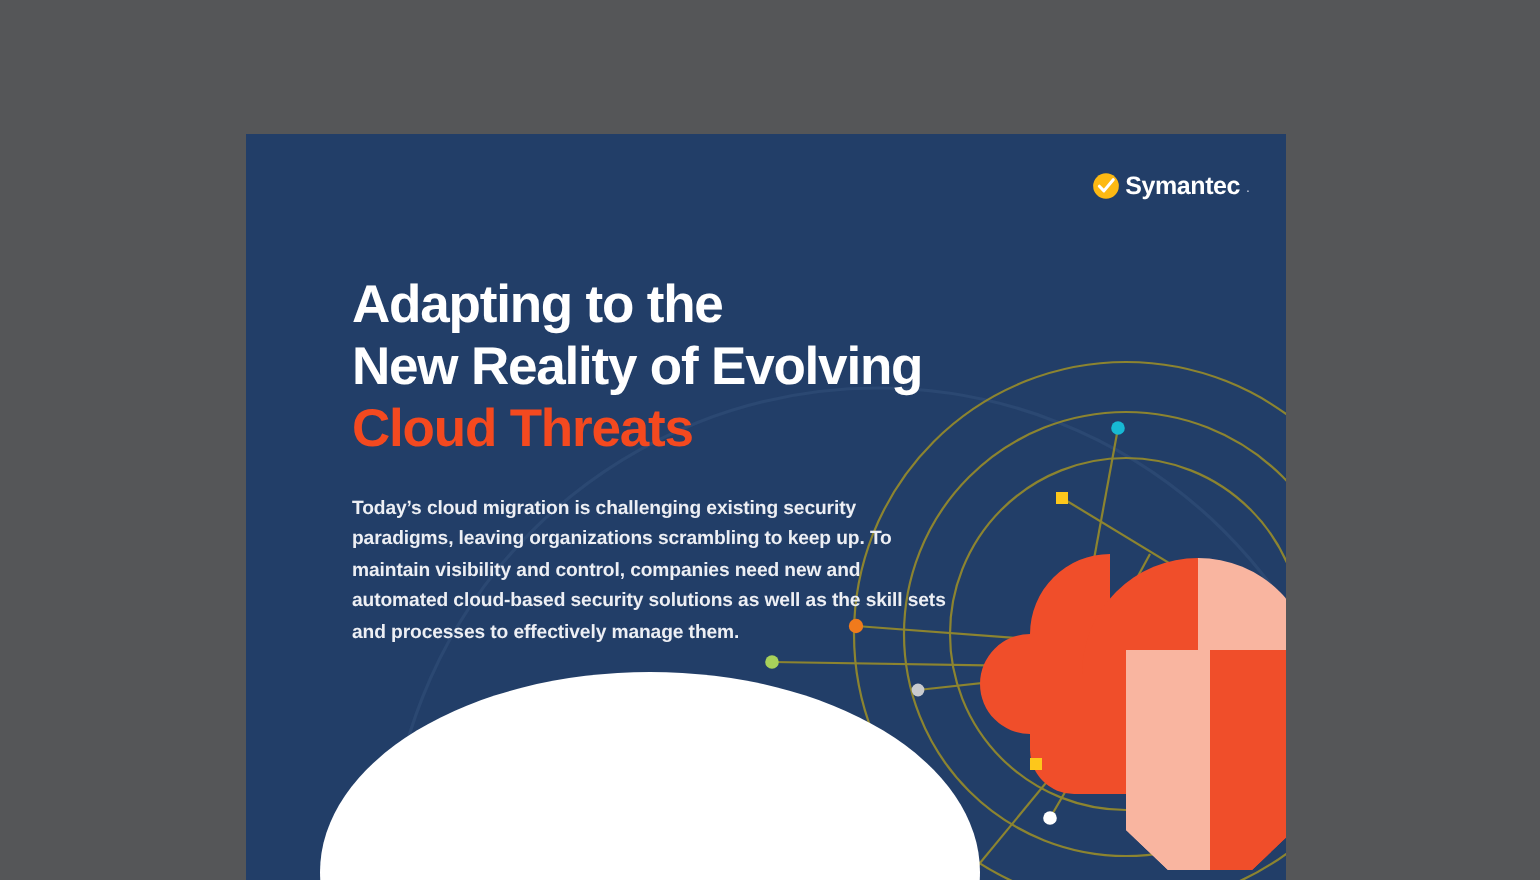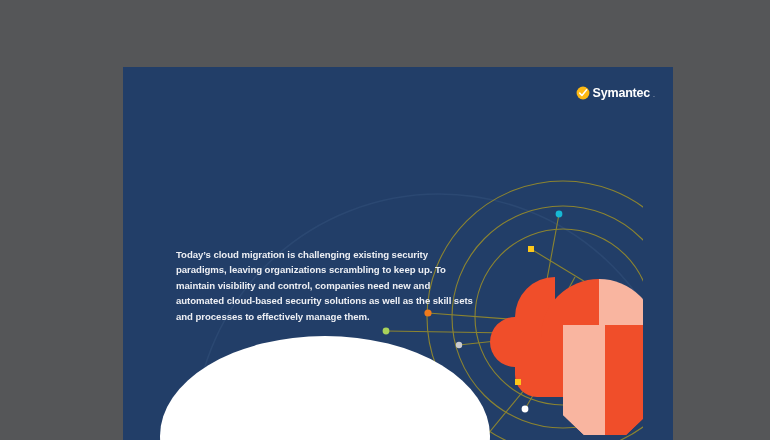--- a/index.html
+++ b/index.html
@@ -23,21 +23,20 @@
 
   
   #hero-card {
     position: absolute;
     left: 123px;
     top: 67px;
     width: 520px;
     height: 373px;
     background: #223E68;
     overflow: hidden;
-    padding-left: 30px;
   }
 
   
   #logo {
     position: absolute;
     right: 18px;
     top: 19px;
     display: flex;
     align-items: center;
     gap: 3px;
@@ -188,17 +187,22 @@
 
     <div id="logo">
       <svg class="mark" viewBox="0 0 24 24">
         <circle cx="12" cy="12" r="11" fill="#FDB913"></circle>
         <path d="M6.3 12.2 L10.2 16.2 L18.2 6.6" fill="none" stroke="#FFFFFF" stroke-width="2.6" stroke-linecap="round" stroke-linejoin="round"></path>
       </svg>
       <span class="wordmark">Symantec</span>
       <span class="tm">.</span>
     </div>
 
+    <div id="headline">
+      <div class="line">Adapting to the</div>
+      <div class="line">New Reality of Evolving</div>
+      <div class="line accent">Cloud Threats</div>
+    </div>
 
     <p id="body-copy">Today’s cloud migration is challenging existing security paradigms, leaving organizations scrambling to keep up.  To maintain visibility and control, companies need new and automated cloud-based security solutions as well as the skill sets and processes to effectively manage them.</p>
 
   </div>
 </div>
 
 </body></html>

